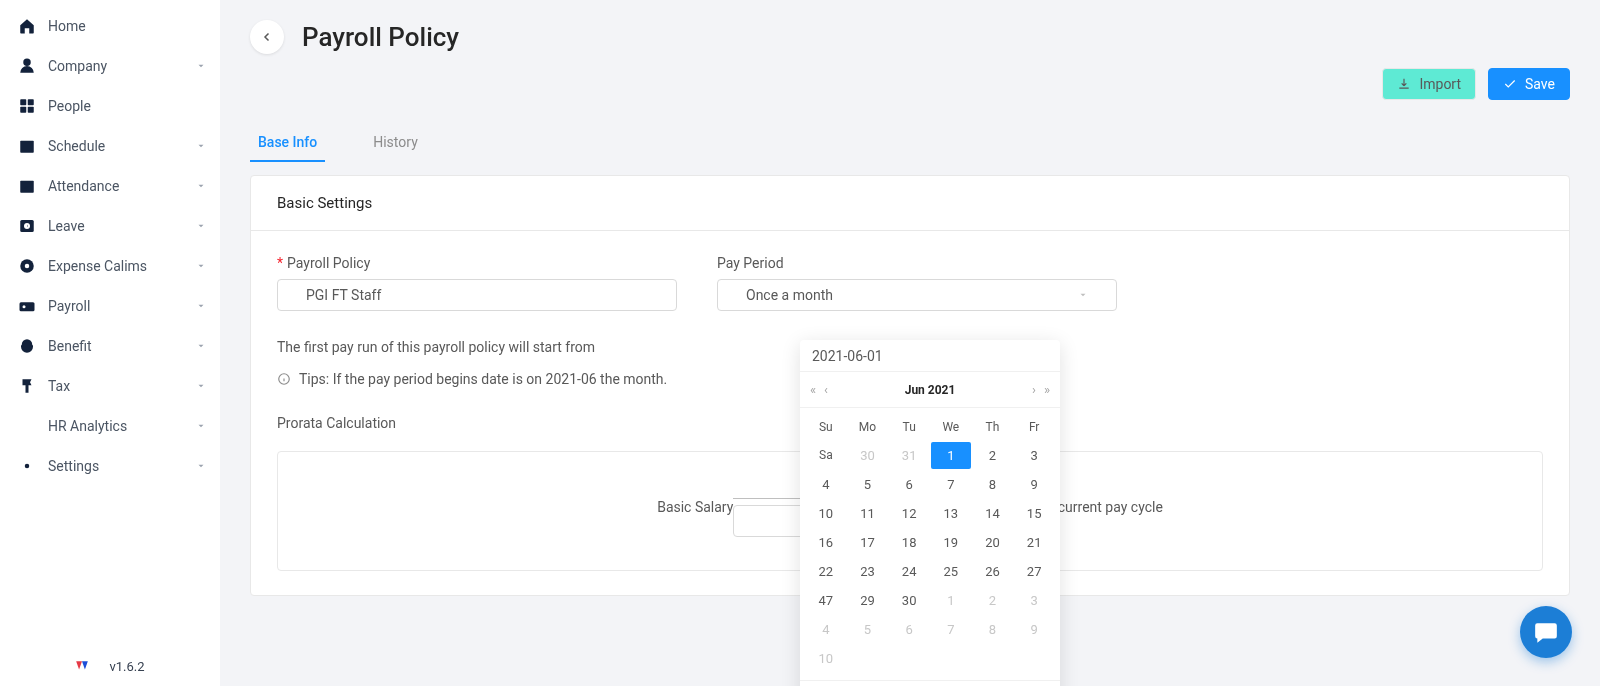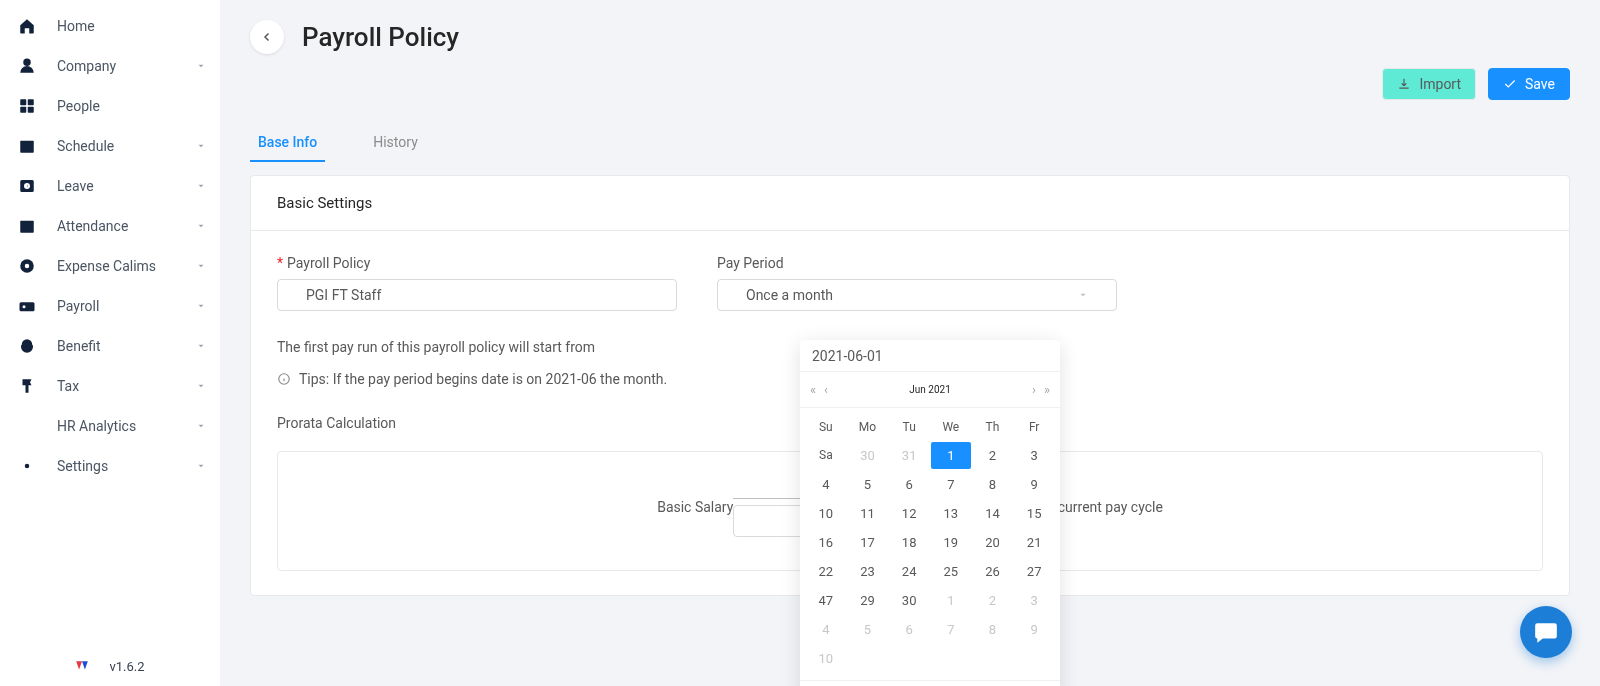--- a/index.html
+++ b/index.html
@@ -11,21 +11,21 @@
     --bg:#f3f4f7;
     --sidebar-w:220px;
     --dark:#13223b;
   }
   *{box-sizing:border-box;font-family:-apple-system,BlinkMacSystemFont,"Segoe UI",Roboto,"Helvetica Neue",Arial,sans-serif}
   body{margin:0;background:var(--bg);color:var(--text);font-size:14px}
   .app{display:flex;min-height:686px}
   .sidebar{width:var(--sidebar-w);background:#fff;display:flex;flex-direction:column;justify-content:space-between}
   .nav{padding:6px 0}
   .nav-item{display:flex;align-items:center;height:40px;padding:0 18px;color:#6b7280;cursor:pointer;position:relative}
-  .nav-item .label{margin-left:21px;font-size:14px;color:#4b5563}
+  .nav-item .label{margin-left:12px;font-size:14px;color:#4b5563}
   .nav-item .ic{width:18px;height:18px;color:var(--dark);flex-shrink:0}
   .nav-item .chev{position:absolute;right:14px;top:50%;transform:translateY(-50%);width:10px;height:10px;color:#9ca3af}
   .version{display:flex;align-items:center;justify-content:center;gap:20px;height:40px;font-size:13px;color:#374151}
   .version .logo{width:14px;height:14px}
   .main{flex:1;padding:0 0 40px 0;position:relative}
   .page-head{display:flex;align-items:center;padding:20px 30px 8px 30px}
   .back-btn{width:34px;height:34px;border-radius:50%;background:#fff;display:flex;align-items:center;justify-content:center;box-shadow:0 1px 3px rgba(0,0,0,.1);margin-right:18px;cursor:pointer}
   .back-btn svg{width:12px;height:12px;color:#595959}
   .page-title{font-size:26px;font-weight:500;color:#262626}
   .action-bar{display:flex;justify-content:flex-end;padding:6px 30px 0 30px;gap:12px}
@@ -54,21 +54,21 @@
   .frac{display:flex;flex-direction:column;align-items:center;gap:6px}
   .frac-top{font-size:14px;color:#595959}
   .frac-line{width:220px;height:1px;background:#bfbfbf}
   .frac-bottom .select{width:220px}
   
   .dp{position:absolute;left:580px;top:340px;width:260px;background:#fff;border-radius:4px;box-shadow:0 4px 20px rgba(0,0,0,.12);z-index:50}
   .dp-input{height:32px;padding:0 12px;display:flex;align-items:center;font-size:14px;color:#595959;border-bottom:1px solid #f0f0f0}
   .dp-head{display:flex;align-items:center;justify-content:space-between;height:36px;padding:0 10px;border-bottom:1px solid #f0f0f0}
   .dp-head .nav-arr{display:flex;gap:8px;color:#a6a6a6;font-size:13px}
   .dp-head .nav-arr span{cursor:pointer}
-  .dp-month{font-size:10px;color:#262626;font-weight:400}
+  .dp-month{font-size:12px;color:#262626;font-weight:700}
   .dp-grid{display:grid;grid-template-columns:repeat(6,1fr);text-align:center;padding:6px 6px 8px 6px;gap:2px}
   .dp-dow{font-size:12px;color:#595959;padding:6px 0}
   .dp-day{font-size:13px;color:#595959;padding:6px 0;cursor:pointer;border-radius:2px}
   .dp-day.out{color:#c7c7c7}
   .dp-day.sel{background:var(--blue);color:#fff}
   .dp-foot{text-align:center;padding:10px 0;border-top:1px solid #f0f0f0}
   .dp-foot a{color:var(--blue);font-size:14px;text-decoration:none;cursor:pointer}
   
   .fab{position:absolute;right:28px;bottom:28px;width:52px;height:52px;border-radius:50%;background:#1c7ed6;display:flex;align-items:center;justify-content:center;box-shadow:0 4px 12px rgba(28,126,214,.4);cursor:pointer}
   .fab svg{width:26px;height:26px;color:#fff}
@@ -109,35 +109,35 @@
             <rect x="3" y="5" width="18" height="16" rx="1"></rect>
             <path d="M3 9h18M8 3v4M16 3v4"></path>
           </svg>
           <span class="label">Schedule</span>
           <svg class="chev" viewBox="0 0 24 24">
             <path fill="currentColor" d="M6 9l6 6 6-6z"></path>
           </svg>
         </div>
         <div class="nav-item">
           <svg class="ic" viewBox="0 0 24 24" fill="currentColor">
+            <rect x="3" y="5" width="18" height="16" rx="1"></rect>
+            <path d="M3 9h18M8 3v4M16 3v4M8 14l2 2 4-4"></path>
+          </svg>
+          <span class="label">Attendance</span>
+          <svg class="chev" viewBox="0 0 24 24">
+            <path fill="currentColor" d="M6 9l6 6 6-6z"></path>
+          </svg>
+        </div>
+        <div class="nav-item">
+          <svg class="ic" viewBox="0 0 24 24" fill="currentColor">
             <rect x="3" y="4" width="18" height="16" rx="2"></rect>
             <circle cx="12" cy="12" r="4" fill="#fff"></circle>
             <path d="M12 10v2l1.5 1.5"></path>
           </svg>
           <span class="label">Leave</span>
-          <svg class="chev" viewBox="0 0 24 24">
-            <path fill="currentColor" d="M6 9l6 6 6-6z"></path>
-          </svg>
-        </div>
-        <div class="nav-item">
-          <svg class="ic" viewBox="0 0 24 24" fill="currentColor">
-            <rect x="3" y="5" width="18" height="16" rx="1"></rect>
-            <path d="M3 9h18M8 3v4M16 3v4M8 14l2 2 4-4"></path>
-          </svg>
-          <span class="label">Attendance</span>
           <svg class="chev" viewBox="0 0 24 24">
             <path fill="currentColor" d="M6 9l6 6 6-6z"></path>
           </svg>
         </div>
         <div class="nav-item">
           <svg class="ic" viewBox="0 0 24 24" fill="currentColor">
             <circle cx="12" cy="12" r="9"></circle>
             <circle cx="12" cy="12" r="3" fill="#fff"></circle>
           </svg>
           <span class="label">Expense Calims</span>

